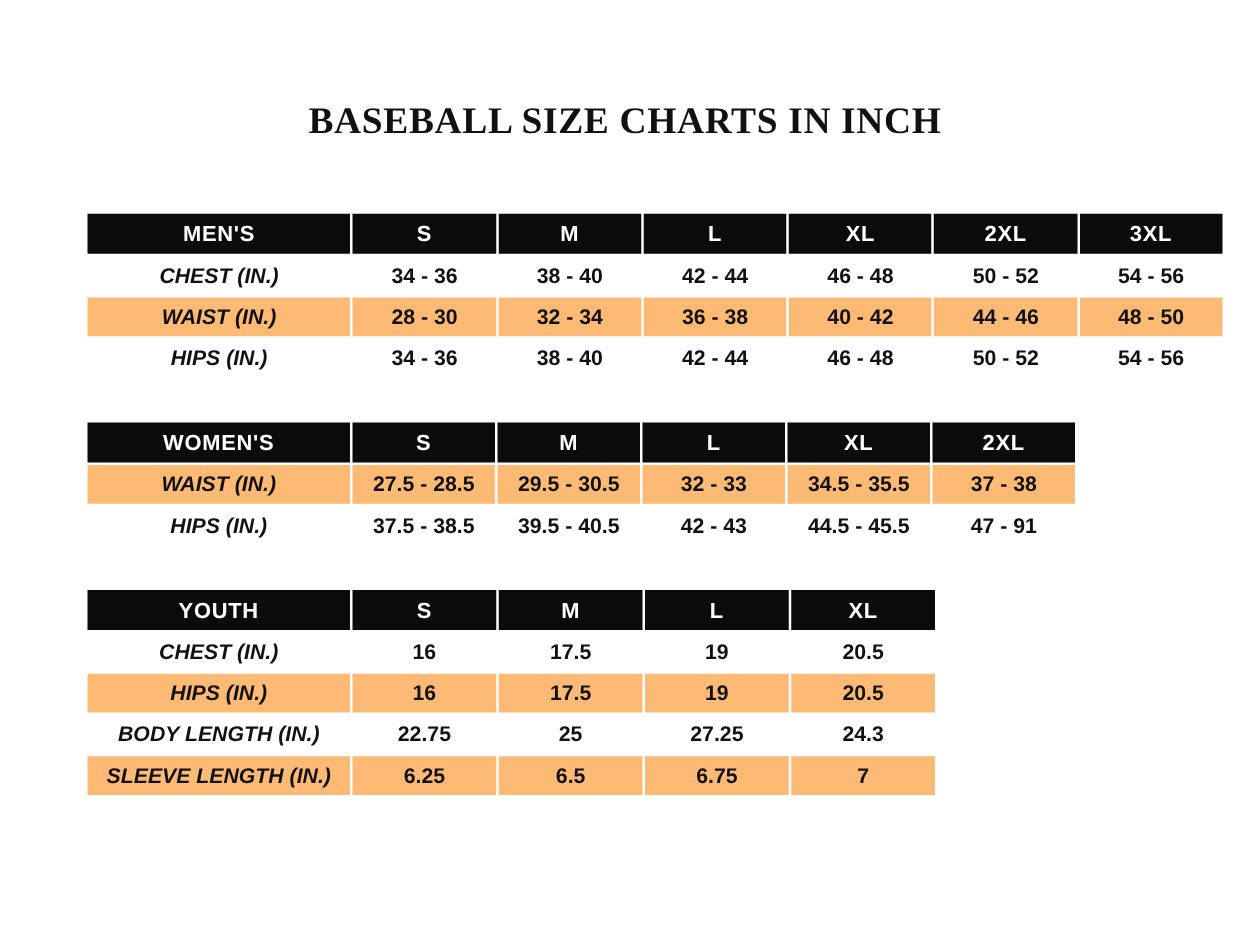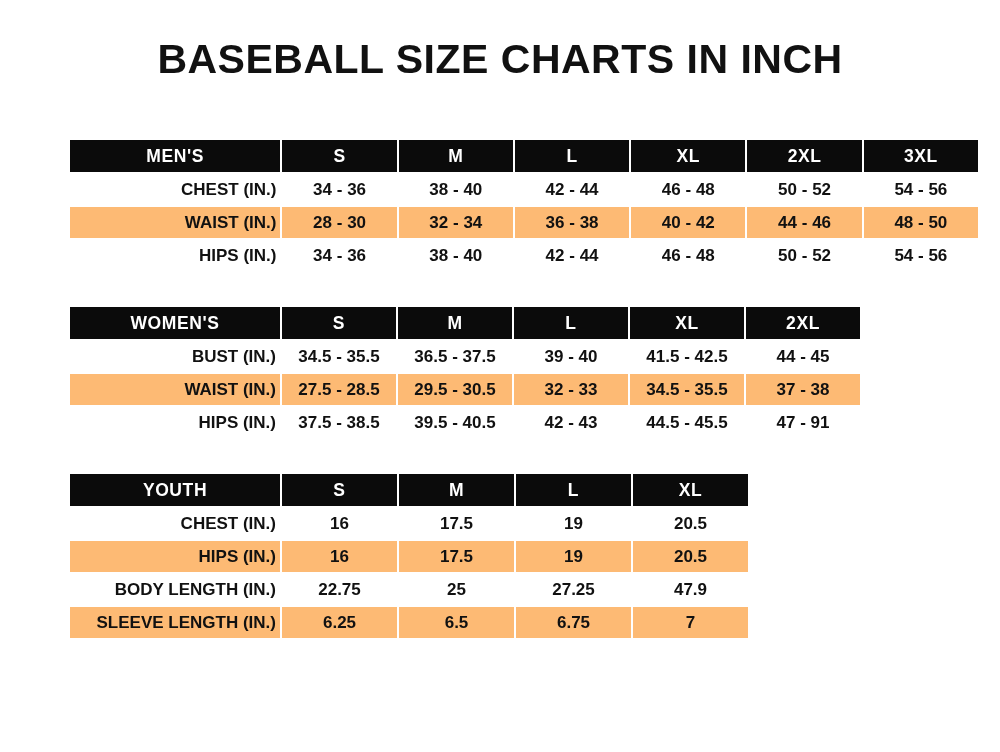--- a/index.html
+++ b/index.html
@@ -16,28 +16,29 @@
     overflow: hidden;
   }
   .page {
     width: 1000px;
     height: 752px;
     position: relative;
     background: #ffffff;
   }
   .title {
     text-align: center;
-    font-size: 41px;
+    font-size: 30px;
     font-weight: bold;
     letter-spacing: 0.5px;
     color: #111111;
     margin: 0;
-    padding-top: 37px;
+    padding-top: 80px;
     padding-bottom: 0;
     line-height: 1.1;
+    font-family: Liberation Serif, serif;
   }
 
   .tables-wrap {
     padding: 0 68px;
     margin-top: 56px;
   }
 
   table.size-table {
     border-collapse: collapse;
     table-layout: fixed;
@@ -66,22 +67,23 @@
   }
   
   table.size-table tbody td {
     background: #ffffff;
     color: #111111;
   }
   table.size-table tbody tr.alt td {
     background: #fdba74;
   }
   table.size-table tbody td.row-label {
-    text-align: right;
+    text-align: center;
     font-size: 17px;
+    font-style: italic;
   }
 
   
   #men-table { width: 912px; }
   #men-table col.c-label { width: 212px; }
   #men-table col.c-val   { width: 116px; }
 
   #women-table { width: 792px; }
   #women-table col.c-label { width: 212px; }
   #women-table col.c-val   { width: 116px; }
@@ -169,28 +171,20 @@
           <tr>
             <th class="row-label-head">WOMEN'S</th>
             <th>S</th>
             <th>M</th>
             <th>L</th>
             <th>XL</th>
             <th>2XL</th>
           </tr>
         </thead>
         <tbody>
-          <tr>
-            <td class="row-label">BUST (IN.)</td>
-            <td>34.5 - 35.5</td>
-            <td>36.5 - 37.5</td>
-            <td>39 - 40</td>
-            <td>41.5 - 42.5</td>
-            <td>44 - 45</td>
-          </tr>
           <tr class="alt">
             <td class="row-label">WAIST (IN.)</td>
             <td>27.5 - 28.5</td>
             <td>29.5 - 30.5</td>
             <td>32 - 33</td>
             <td>34.5 - 35.5</td>
             <td>37 - 38</td>
           </tr>
           <tr>
             <td class="row-label">HIPS (IN.)</td>
@@ -235,21 +229,21 @@
             <td>16</td>
             <td>17.5</td>
             <td>19</td>
             <td>20.5</td>
           </tr>
           <tr>
             <td class="row-label">BODY LENGTH (IN.)</td>
             <td>22.75</td>
             <td>25</td>
             <td>27.25</td>
-            <td>47.9</td>
+            <td>24.3</td>
           </tr>
           <tr class="alt">
             <td class="row-label">SLEEVE LENGTH (IN.)</td>
             <td>6.25</td>
             <td>6.5</td>
             <td>6.75</td>
             <td>7</td>
           </tr>
         </tbody>
       </table>

